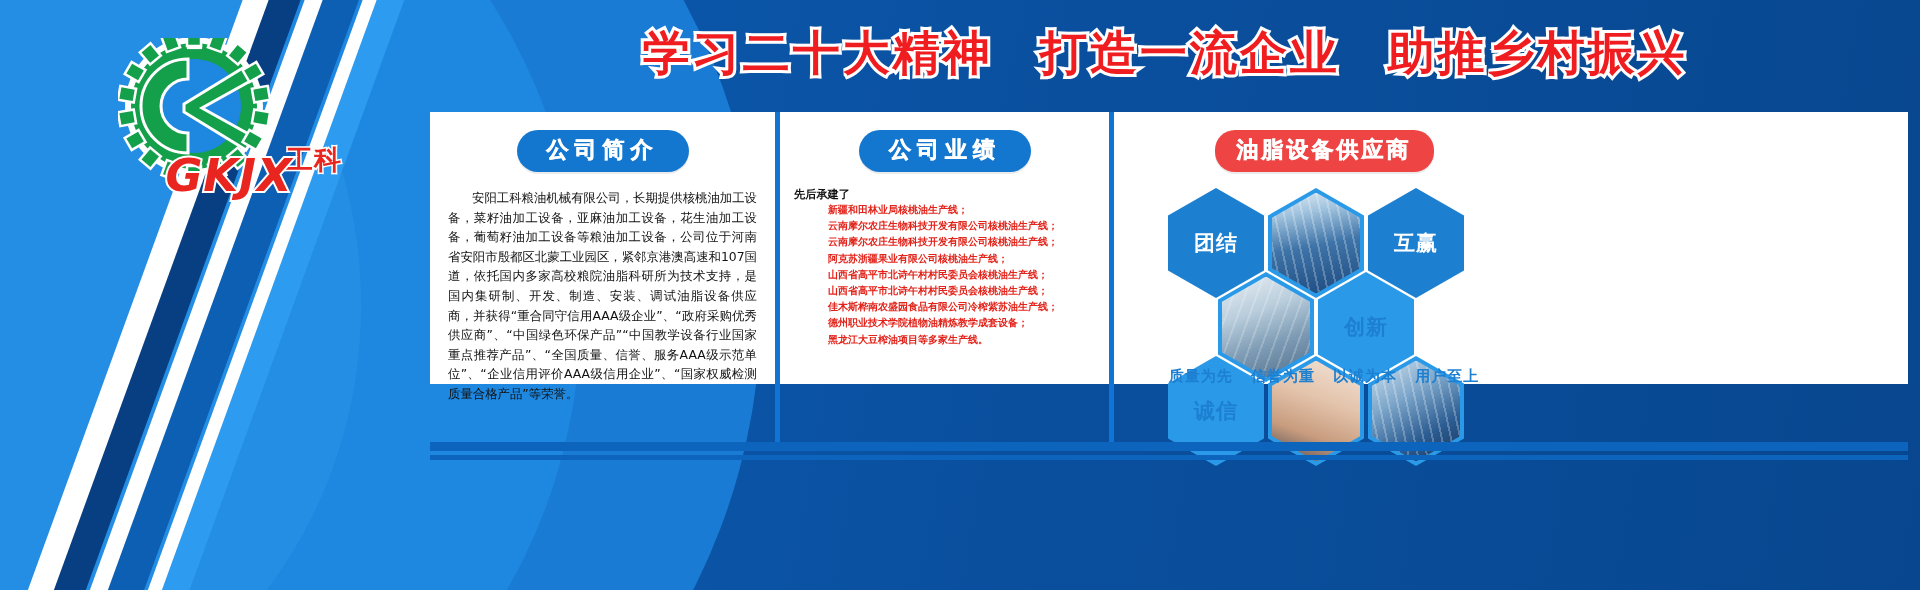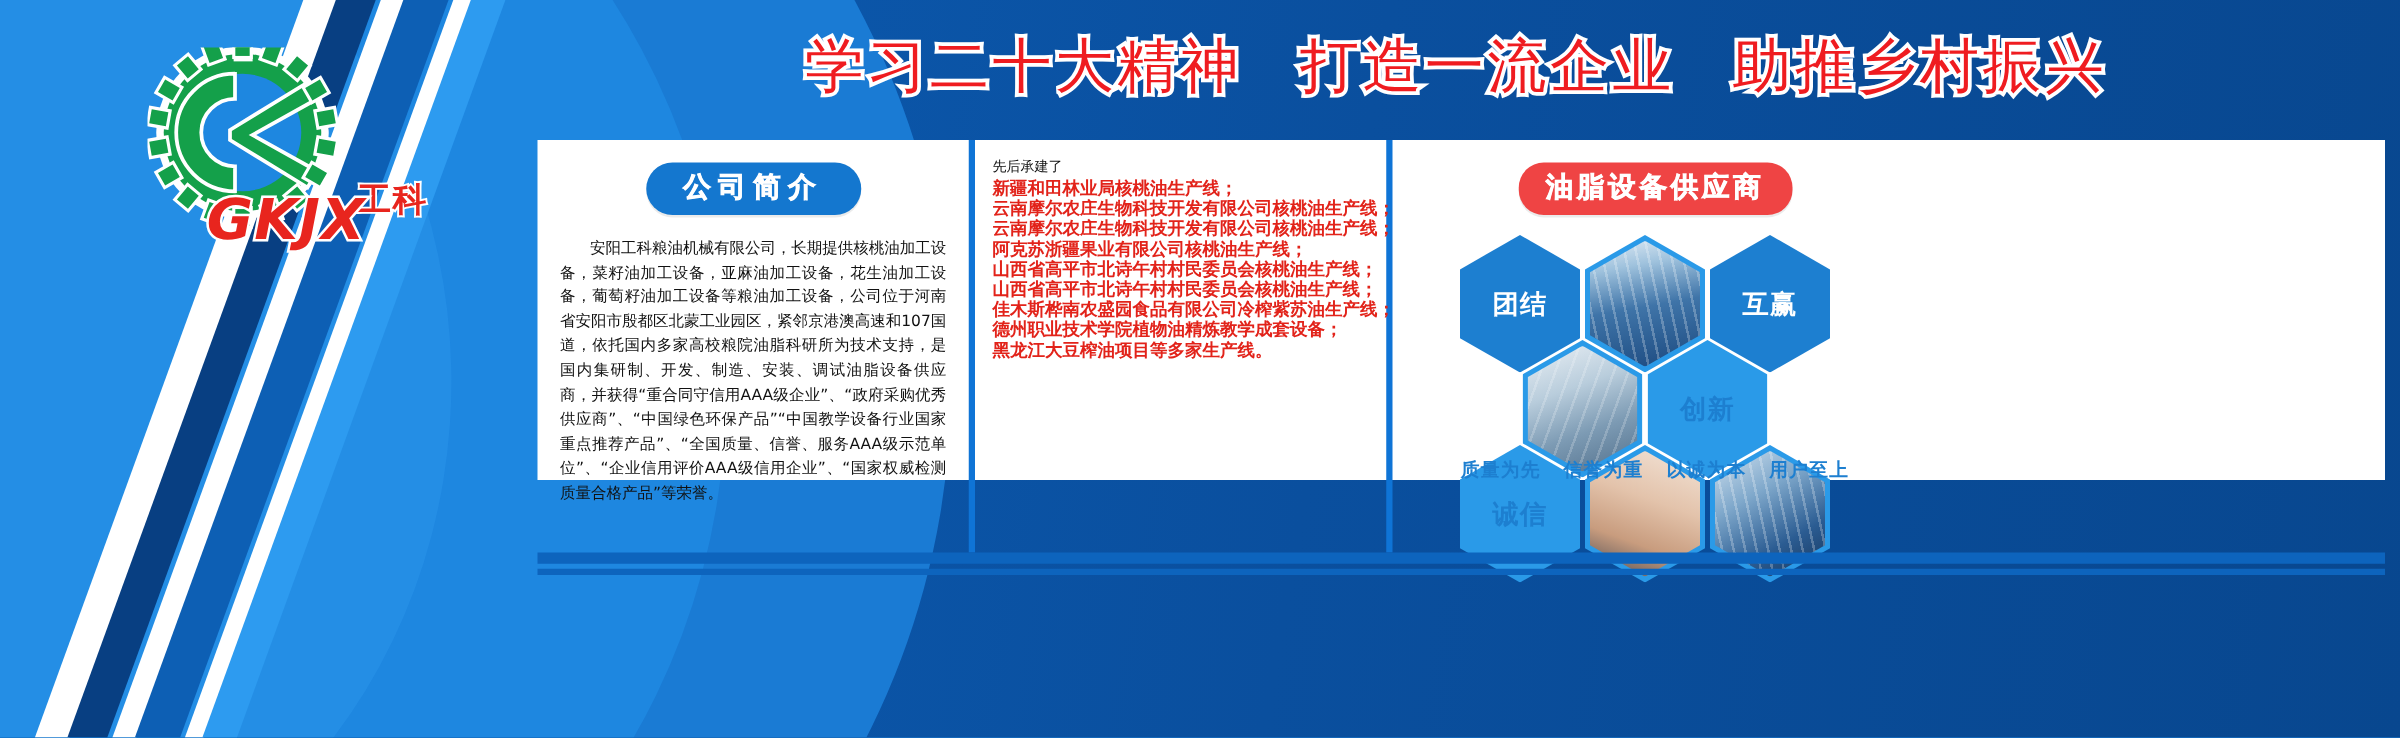--- a/index.html
+++ b/index.html
@@ -26,21 +26,21 @@
   #logo{position:absolute;left:118px;top:38px;width:220px;height:170px;}
   #logo svg{position:absolute;left:0;top:0;}
   .logo-cn{position:absolute;right:-4px;top:104px;font-size:27px;font-weight:bold;color:#e8251e;
      letter-spacing:1px;-webkit-text-stroke:3px #ffffff;paint-order:stroke fill;}
   #logo-gkjx{position:absolute;left:6px;top:111px;width:210px;text-align:center;
      font-size:45px;font-weight:bold;font-style:italic;color:#e8251e;letter-spacing:1px;
      -webkit-text-stroke:4px #ffffff;paint-order:stroke fill;font-family:"DejaVu Sans",sans-serif;}
 
   
   #headline{position:absolute;left:430px;top:22px;width:1470px;text-align:center;
-    font-size:47px;font-weight:normal;color:#ef1c20;letter-spacing:3px;
+    font-size:47px;font-weight:bold;color:#ef1c20;letter-spacing:3px;
     -webkit-text-stroke:6px #ffffff;paint-order:stroke fill;
     font-family:"DejaVu Sans","Liberation Sans",sans-serif;white-space:nowrap;}
   #headline .seg{margin:0 14px;}
 
   
   #board{position:absolute;left:430px;top:112px;width:1478px;height:272px;background:#ffffff;}
   #board-underline{position:absolute;left:430px;top:442px;width:1478px;height:9px;background:#0d64bd;}
   #board-underline2{position:absolute;left:430px;top:455px;width:1478px;height:5px;background:#0d64bd;}
 
   .vsep{position:absolute;top:0;width:5px;height:330px;background:#0f74d6;}
@@ -52,22 +52,22 @@
     -webkit-text-stroke:.6px #ffffff;font-family:"DejaVu Sans",sans-serif;
     box-shadow:0 2px 0 rgba(0,0,0,.08);}
 
   
   #p1{left:0;width:345px;padding:0 18px;}
   #p1-body{margin-top:16px;font-size:12.4px;line-height:19.6px;color:#111;text-align:justify;
     text-indent:24px;font-family:"DejaVu Sans","Liberation Sans",sans-serif;}
 
   
   #p2{left:350px;width:330px;padding:0 14px;}
-  #p2-lead{margin-top:14px;font-size:11.2px;line-height:16px;color:#111;font-weight:normal;}
-  .ach{font-size:14px;line-height:16.2px;color:#e2231a;font-weight:bold;white-space:nowrap;}
+  #p2-lead{margin-top:14px;font-size:11.2px;line-height:16px;color:#111;font-weight:bold;}
+  .ach{font-size:10px;line-height:16.2px;color:#e2231a;font-weight:bold;white-space:nowrap;margin-left:34px;}
   .tail{font-size:11.2px;line-height:16.2px;color:#111;font-weight:bold;margin-top:2px;}
 
   
   #p3{left:684px;width:420px;}
   #p3 .pill{background:#ef4444;letter-spacing:3px;border-radius:20px;padding:5px 22px 7px 22px;}
   #hive{position:relative;width:320px;height:210px;margin:16px auto 0 auto;}
   .hex{position:absolute;width:96px;height:110px;
      clip-path:polygon(50% 0%,100% 25%,100% 75%,50% 100%,0% 75%,0% 25%);
      display:flex;align-items:center;justify-content:center;}
   .hex-in{position:absolute;left:4px;top:4.6px;width:88px;height:100.8px;
@@ -199,20 +199,21 @@
 
     <div class="vsep" style="left:345px;"></div>
     <div class="vsep" style="left:679px;"></div>
 
     <div class="panel" id="p1">
       <div class="pill">公司简介</div>
       <div id="p1-body">安阳工科粮油机械有限公司，长期提供核桃油加工设备，菜籽油加工设备，亚麻油加工设备，花生油加工设备，葡萄籽油加工设备等粮油加工设备，公司位于河南省安阳市殷都区北蒙工业园区，紧邻京港澳高速和107国道，依托国内多家高校粮院油脂科研所为技术支持，是国内集研制、开发、制造、安装、调试油脂设备供应商，并获得“重合同守信用AAA级企业”、“政府采购优秀供应商”、“中国绿色环保产品”“中国教学设备行业国家重点推荐产品”、“全国质量、信誉、服务AAA级示范单位”、“企业信用评价AAA级信用企业”、“国家权威检测质量合格产品”等荣誉。</div>
     </div>
 
     <div class="panel" id="p2">
+      <div class="pill">公司业绩</div>
       <div id="p2-lead">先后承建了</div>
       <div id="p2-list">
           <div class="ach">新疆和田林业局核桃油生产线；</div>
           <div class="ach">云南摩尔农庄生物科技开发有限公司核桃油生产线；</div>
           <div class="ach">云南摩尔农庄生物科技开发有限公司核桃油生产线；</div>
           <div class="ach">阿克苏浙疆果业有限公司核桃油生产线；</div>
           <div class="ach">山西省高平市北诗午村村民委员会核桃油生产线；</div>
           <div class="ach">山西省高平市北诗午村村民委员会核桃油生产线；</div>
           <div class="ach">佳木斯桦南农盛园食品有限公司冷榨紫苏油生产线；</div>
           <div class="ach">德州职业技术学院植物油精炼教学成套设备；</div>

